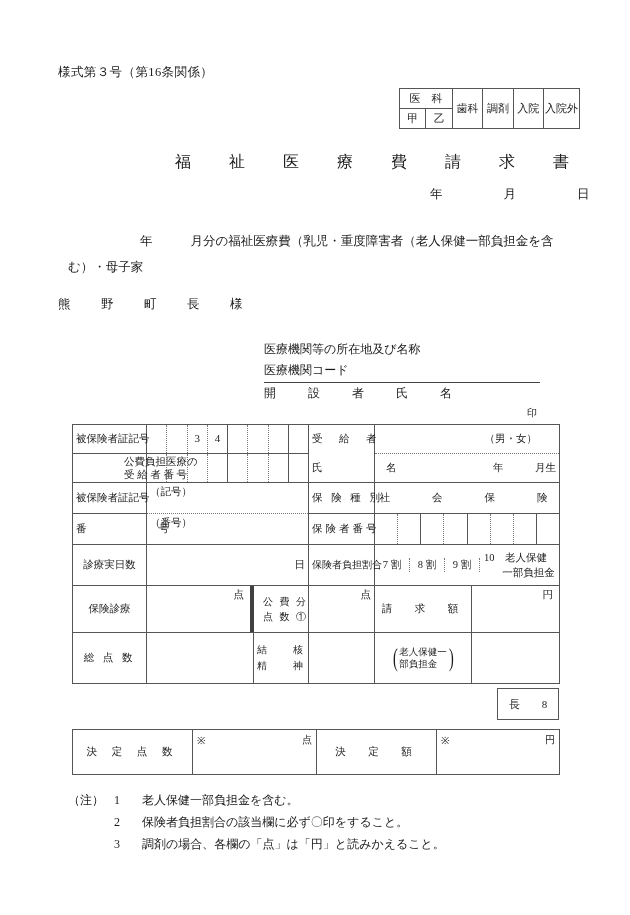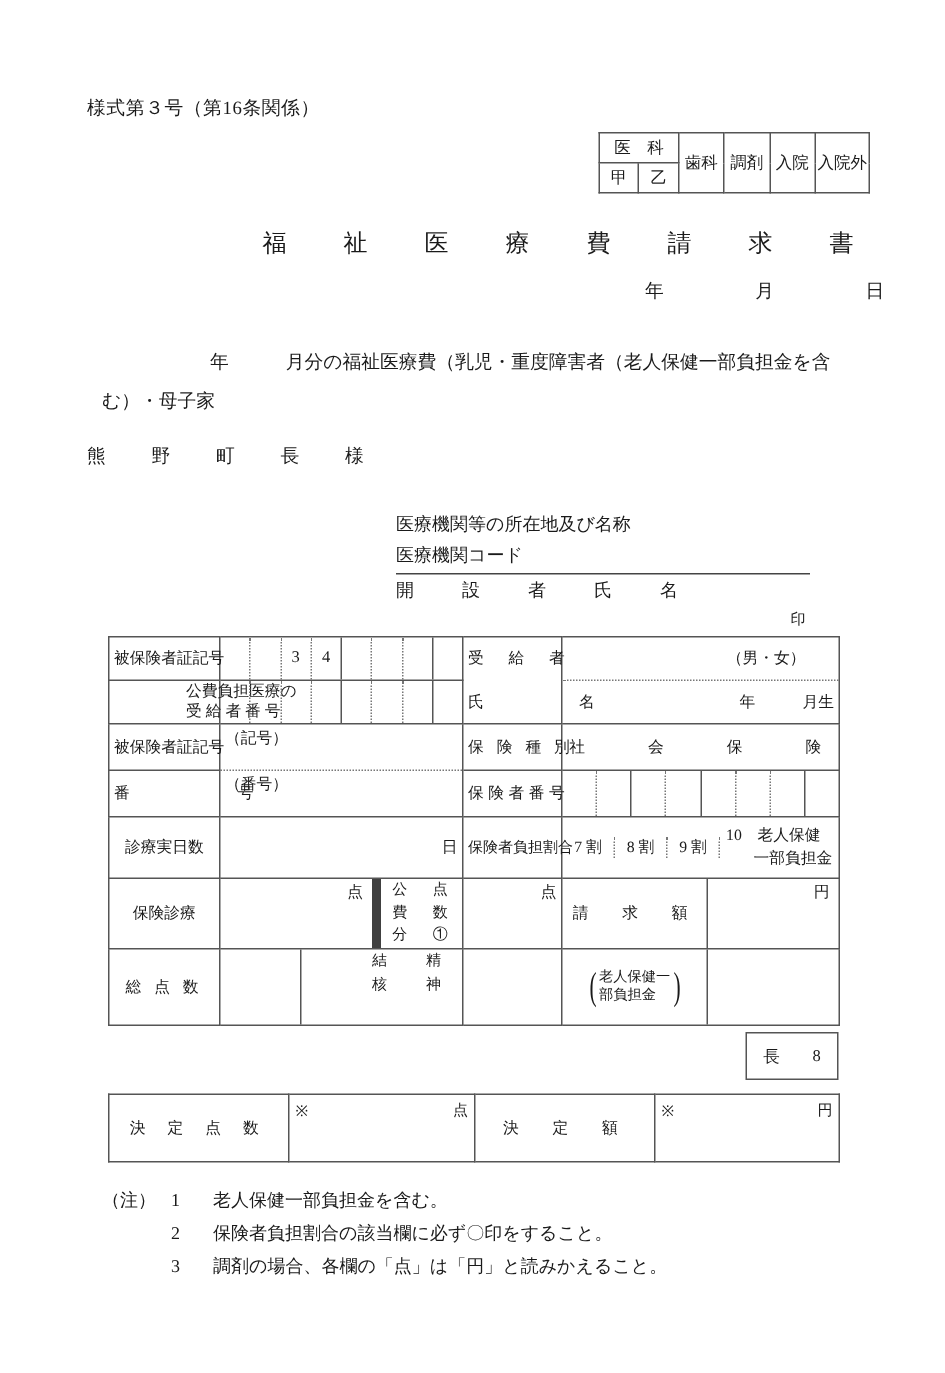--- a/index.html
+++ b/index.html
@@ -346,41 +346,41 @@
           </span>
         </div>
       </td>
     </tr>
 
     <tr>
       <td class="lbl" style="height:46px;">保険診療</td>
       <td class="pad-cell">
         <div style="display:flex;height:46px;">
           <span style="flex:1 1 auto;text-align:right;padding-right:6px;padding-top:2px;font-size:10.5px;">点</span>
-          <span style="flex:0 0 54px;border-left:6px solid #404040;display:flex;flex-direction:row;justify-content:center;line-height:15px;text-align:center;letter-spacing:2px;font-size:10px;">
+          <span style="flex:0 0 54px;border-left:4px solid #404040;display:flex;flex-direction:column;justify-content:center;line-height:15px;text-align:right;letter-spacing:2px;font-size:10px;">
             <span>公 費 分</span>
             <span>点 数 ①</span>
           </span>
         </div>
       </td>
       <td class="unit-right" style="vertical-align:top;padding-top:2px;">点</td>
       <td class="pad-cell">
         <div style="display:flex;height:46px;">
           <span style="flex:0 0 96px;display:flex;align-items:center;justify-content:center;letter-spacing:6px;font-size:10.5px;">請　求　額</span>
           <span style="flex:1 1 auto;border-left:1px solid #555;text-align:right;padding-right:6px;padding-top:2px;font-size:10.5px;">円</span>
         </div>
       </td>
     </tr>
 
     <tr>
       <td class="lbl" style="height:50px;letter-spacing:3px;">総 点 数</td>
       <td class="pad-cell">
         <div style="display:flex;height:50px;">
           <span style="flex:1 1 auto;"></span>
-          <span style="flex:0 0 54px;border-left:1px solid #555;display:flex;justify-content:center;line-height:16px;text-align:center;letter-spacing:2px;font-size:10px;padding-left:35px;">
+          <span style="flex:0 0 54px;border-left:1px solid #555;display:flex;flex-direction:column;justify-content:center;line-height:16px;text-align:center;letter-spacing:2px;font-size:10px;">
             <span>結　　核</span>
             <span>精　　神</span>
           </span>
         </div>
       </td>
       <td></td>
       <td class="pad-cell">
         <div style="display:flex;height:50px;">
           <span style="flex:0 0 96px;display:flex;align-items:center;justify-content:center;">
             <span class="paren-wrap">

